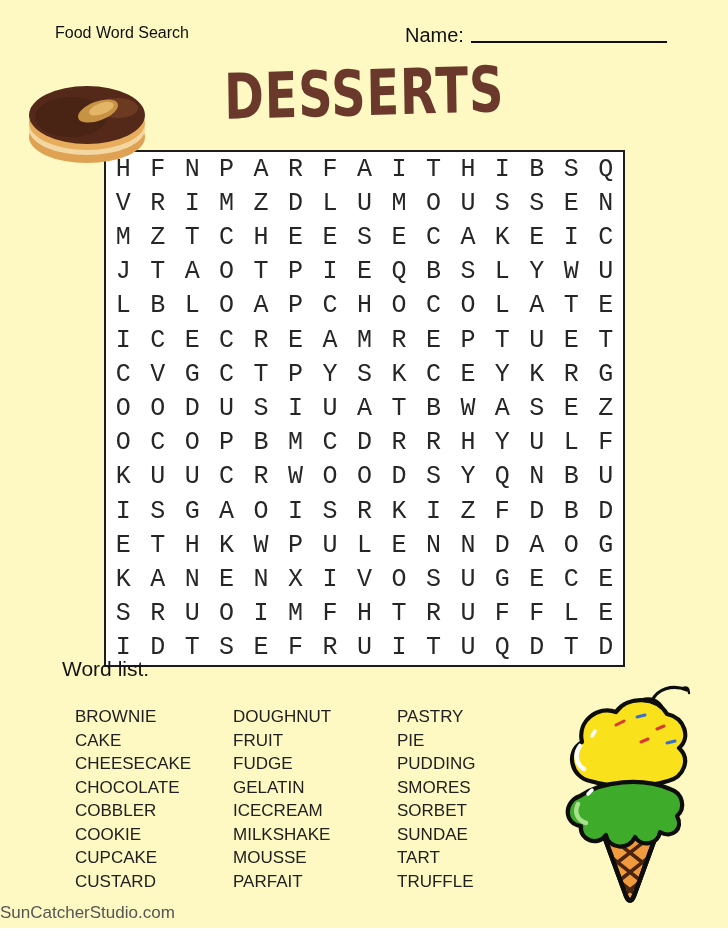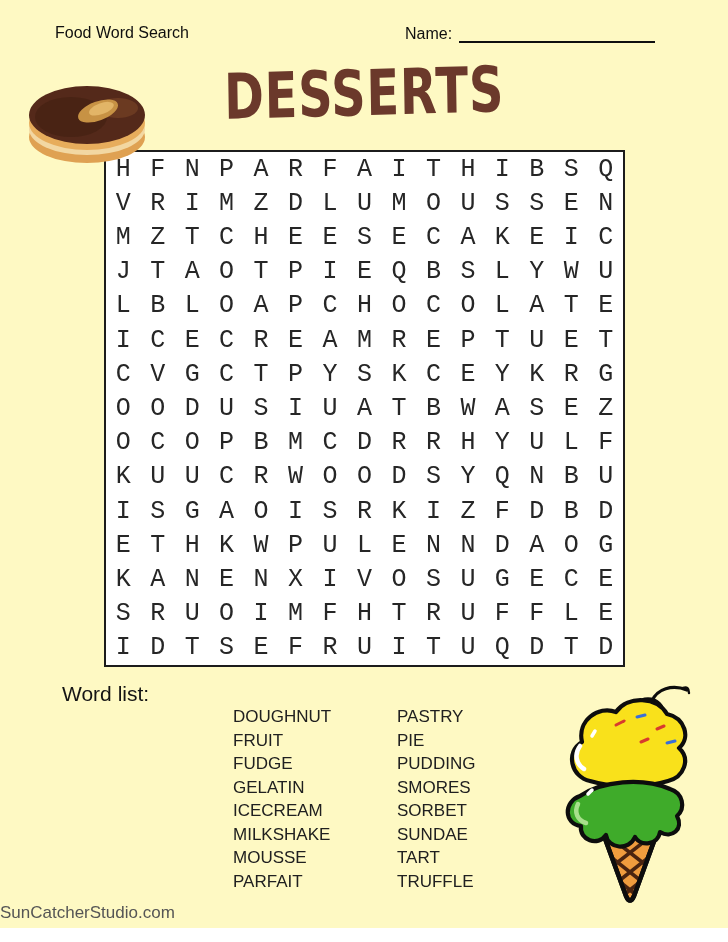--- a/index.html
+++ b/index.html
@@ -1,40 +1,40 @@
 <!DOCTYPE html>
 <html><head>
 <meta charset="utf-8">
 <style>
   html,body{margin:0;padding:0;background:#ffffff;}
   .page{position:relative;width:728px;height:928px;background:#fef9c3;overflow:hidden;
         font-family:"Liberation Sans",sans-serif;color:#111;}
 
   .header-title{position:absolute;left:55px;top:24px;font-size:16px;color:#0f0f0f;}
-  .name-row{position:absolute;left:405px;top:24px;font-size:16px;color:#0f0f0f;
-            display:flex;align-items:center;}
+  .name-row{position:absolute;left:405px;top:24px;font-size:20px;color:#0f0f0f;
+            display:flex;align-items:flex-start;}
   .name-line{display:inline-block;width:196px;height:17px;margin-left:7px;
              border-bottom:2px solid #0f0f0f;}
 
   .title-wrap{position:absolute;left:0;top:62px;width:100%;text-align:center;}
   .title-text{display:inline-block;font-family:"DejaVu Sans",sans-serif;font-weight:800;
               font-size:63px;line-height:1;color:#6B392B;letter-spacing:1px;
               transform:scaleX(.76) rotate(-1.2deg);}
 
   .grid-box{position:absolute;left:104px;top:150px;width:521px;height:517px;
             box-sizing:border-box;border:2px solid #1c1c1c;display:grid;
             grid-template-columns:repeat(15,1fr);grid-template-rows:repeat(15,1fr);
             font-family:"Liberation Mono","DejaVu Sans Mono",monospace;
             font-size:25px;color:#262626;background:#fff;}
   .cell{display:flex;align-items:center;justify-content:center;}
 
   .donut{position:absolute;left:26px;top:79px;width:124px;height:86px;z-index:5;}
   .icecream{position:absolute;left:550px;top:684px;width:160px;height:224px;}
 
-  .wl-label{position:absolute;left:62px;top:682px;font-size:21px;color:#141414;}
+  .wl-label{position:absolute;left:62px;top:657px;font-size:21px;color:#141414;}
   .word-col{position:absolute;top:705px;font-size:17px;line-height:23.5px;color:#202020;}
   #col1{left:75px;} #col2{left:233px;} #col3{left:397px;}
 
   .footer{position:absolute;left:0;top:903px;width:100%;text-align:left;
           font-size:17px;color:#555;}
 </style>
 </head>
 <body>
 
 <div class="page">
@@ -285,20 +285,30 @@
       <div class="cell">I</div>
       <div class="cell">T</div>
       <div class="cell">U</div>
       <div class="cell">Q</div>
       <div class="cell">D</div>
       <div class="cell">T</div>
       <div class="cell">D</div>
     </div>
 
   <div class="wl-label">Word list:</div>
+  <div class="word-col" id="col1">
+      <div class="word">BROWNIE</div>
+      <div class="word">CAKE</div>
+      <div class="word">CHEESECAKE</div>
+      <div class="word">CHOCOLATE</div>
+      <div class="word">COBBLER</div>
+      <div class="word">COOKIE</div>
+      <div class="word">CUPCAKE</div>
+      <div class="word">CUSTARD</div>
+    </div>
   <div class="word-col" id="col3">
       <div class="word">PASTRY</div>
       <div class="word">PIE</div>
       <div class="word">PUDDING</div>
       <div class="word">SMORES</div>
       <div class="word">SORBET</div>
       <div class="word">SUNDAE</div>
       <div class="word">TART</div>
       <div class="word">TRUFFLE</div>
     </div>

